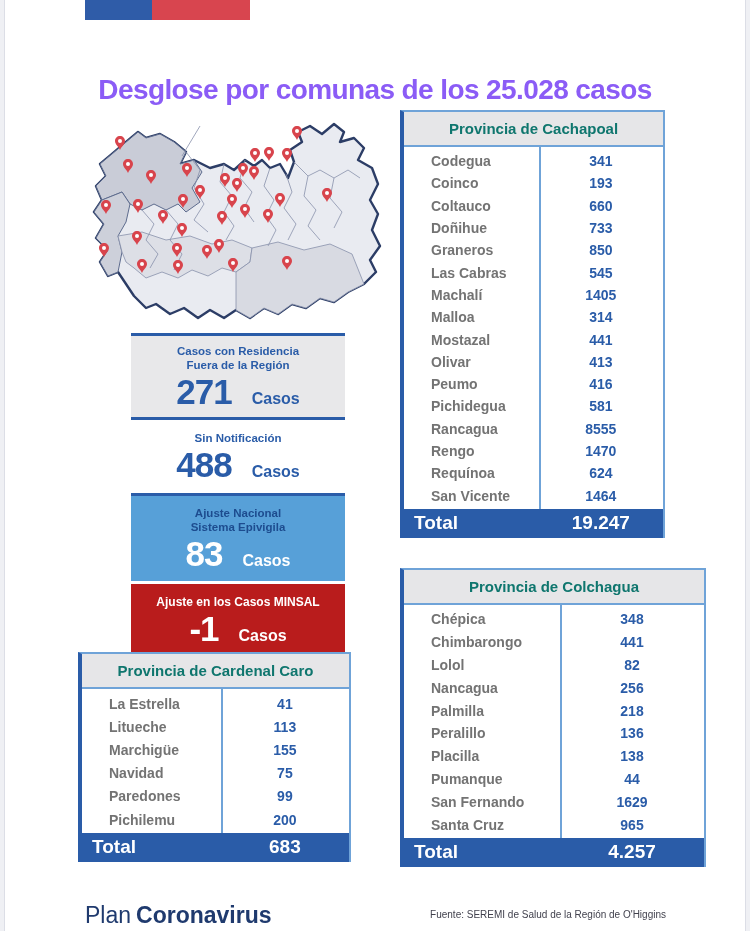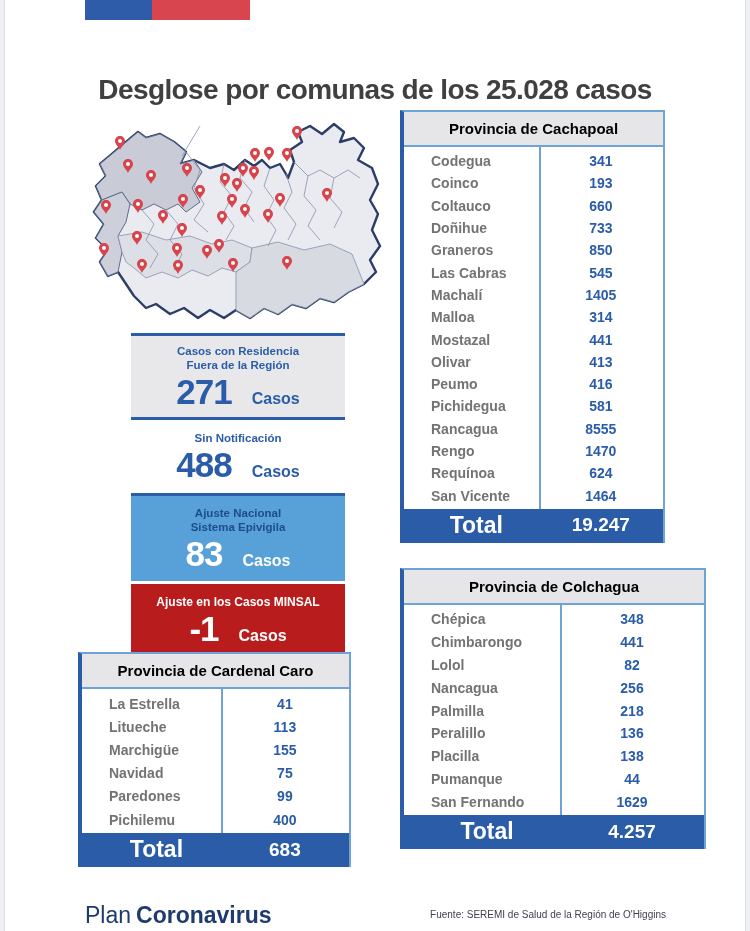--- a/index.html
+++ b/index.html
@@ -13,21 +13,21 @@
   .edge.left  { left:0;  border-right:1px solid #DCDEE6; }
   .edge.right { right:0; border-left:1px solid #DCDEE6; }
 
   
   .flag { position:absolute; left:85px; top:0; width:165px; height:20px; display:flex; }
   .flag .f-blue { width:67px; background:#2F5CA8; }
   .flag .f-red  { flex:1; background:#D8454F; }
 
   .title {
     position:absolute; left:0; right:0; top:74px; text-align:center;
-    color:#404040; font-size:28px; font-weight:800; letter-spacing:-0.6px;
+    color:#8b5cf6; font-size:28px; font-weight:800; letter-spacing:-0.6px;
   }
 
   
   .map { position:absolute; left:82px; top:112px; width:300px; height:220px; }
 
   
   .stats { position:absolute; left:131px; top:333px; width:214px; }
   .stat { text-align:center; }
   .stat .s-label { font-size:11.5px; line-height:14px; font-weight:800; white-space:pre-line; }
   .stat .s-valrow { display:flex; justify-content:center; align-items:baseline; gap:20px; margin-top:2px; }
@@ -45,30 +45,30 @@
   .stat.darkblue { background:#b91c1c; margin-top:3px; padding:11px 0 10px; }
   .stat.darkblue .s-label { color:#fff; font-size:12px; }
   .stat.darkblue .s-value, .stat.darkblue .s-unit { color:#fff; }
 
   
   .table {
     position:absolute; background:#fff;
     border-left:4px solid #2A5CA8; border-right:2px solid #6FA3D8; border-top:2px solid #6FA3D8;
   }
   .t-title {
-    background:#E6E6E8; color:#000000; font-weight:800; font-size:15px;
+    background:#E6E6E8; color:#0f766e; font-weight:800; font-size:15px;
     text-align:center; padding:8px 0; border-bottom:2px solid #6FA3D8;
   }
   .t-body { position:relative; padding:3px 0 2px; }
   .t-body::after { content:""; position:absolute; left:52%; top:0; bottom:0; width:2px; background:#6FA3D8; }
   .t-row { display:flex; align-items:center; }
   .t-row .t-name  { width:52%; padding-left:27px; color:#737373; font-size:14px; font-weight:800; }
   .t-row .t-value { width:48%; text-align:center; color:#2A5CA8; font-size:14px; font-weight:800; }
   .t-total { background:#2A5CA8; color:#fff; display:flex; align-items:center; padding:3px 0 4px; }
-  .t-total .t-total-label { width:52%; padding-left:10px; font-size:23px; font-weight:800;text-align:center; }
+  .t-total .t-total-label { width:52%; padding-left:10px; font-size:19px; font-weight:800; }
   .t-total .t-total-value { width:48%; text-align:center; font-size:19px; font-weight:800; }
   .tbl-cachapoal { left:400px; top:110px; width:265px; }
   .tbl-cachapoal .t-row { height:22.3px; }
   .tbl-colchagua { left:400px; top:568px; width:306px; }
   .tbl-colchagua .t-row { height:22.8px;justify-content:space-between; }
   .tbl-caro { left:78px; top:652px; width:273px; }
   .tbl-caro .t-row { height:23.2px; }
 
   
   .footer-brand { position:absolute; left:85px; top:902px; font-size:23px; color:#1F3A6E; }
@@ -298,20 +298,24 @@
           <span class="t-value">138</span>
         </div>
         <div class="t-row">
           <span class="t-name">Pumanque</span>
           <span class="t-value">44</span>
         </div>
         <div class="t-row">
           <span class="t-name">San Fernando</span>
           <span class="t-value">1629</span>
         </div>
+        <div class="t-row">
+          <span class="t-name">Santa Cruz</span>
+          <span class="t-value">965</span>
+        </div>
       </div>
     <div class="t-total">
       <span class="t-total-label">Total</span>
       <span class="t-total-value">4.257</span>
     </div>
   </div>
 
   <div class="table tbl-caro">
     <div class="t-title">Provincia de Cardenal Caro</div>
     <div class="t-body">
@@ -330,21 +334,21 @@
         <div class="t-row">
           <span class="t-name">Navidad</span>
           <span class="t-value">75</span>
         </div>
         <div class="t-row">
           <span class="t-name">Paredones</span>
           <span class="t-value">99</span>
         </div>
         <div class="t-row">
           <span class="t-name">Pichilemu</span>
-          <span class="t-value">400</span>
+          <span class="t-value">200</span>
         </div>
       </div>
     <div class="t-total">
       <span class="t-total-label">Total</span>
       <span class="t-total-value">683</span>
     </div>
   </div>
 
   <div class="footer-brand">
     <span>Plan</span><span class="brand-bold">Coronavirus</span>

